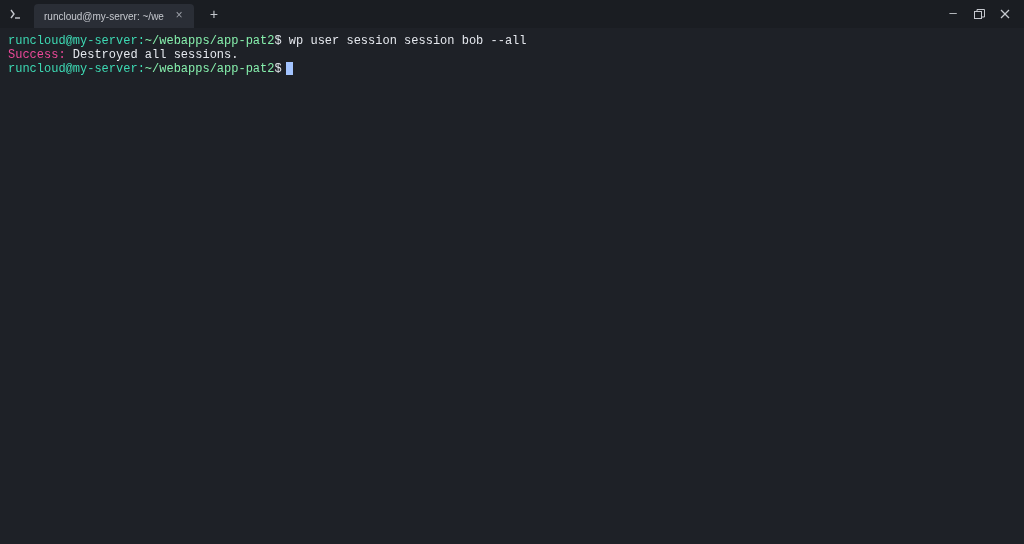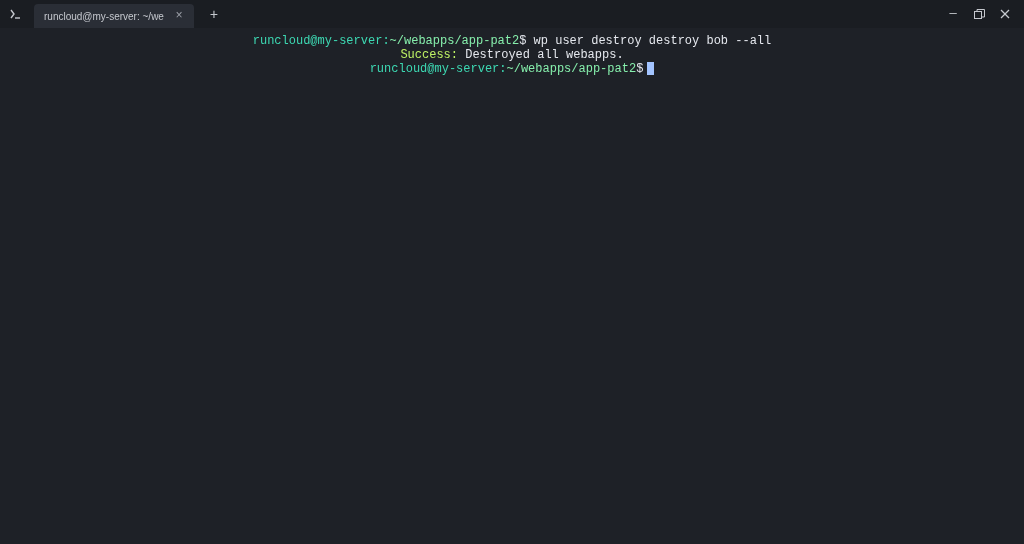--- a/index.html
+++ b/index.html
@@ -92,36 +92,35 @@
       cursor: pointer;
       font-size: 12px;
     }
     .terminal {
       padding: 6px 8px;
       line-height: 14px;
     }
     .line {
       white-space: pre;
       display: flex;
-      justify-content: center;
     }
     .prompt-user {
       color: #3dd9b3;
     }
     .prompt-path {
       color: #86efac;
     }
     .prompt-dollar {
       color: #e5e8ee;
     }
     .cmd {
       color: #e5e8ee;
     }
     .success-label {
-      color: #bef264;
+      color: #ec4899;
     }
     .success-msg {
       color: #e5e8ee;
     }
     .cursor-block {
       display: inline-block;
       width: 7px;
       height: 13px;
       background: #a3c4ff;
       margin-left: 4px;
@@ -159,21 +158,21 @@
       <svg width="10" height="10" viewBox="0 0 10 10">
         <line x1="1" y1="1" x2="9" y2="9" stroke="#c5c8ce" stroke-width="1.3"></line>
         <line x1="9" y1="1" x2="1" y2="9" stroke="#c5c8ce" stroke-width="1.3"></line>
       </svg>
     </div>
   </div>
 </div>
 
 <div class="terminal">
   <div class="line">
-    <span class="prompt-user">runcloud@my-server</span><span class="prompt-user">:</span><span class="prompt-path">~/webapps/app-pat2</span><span class="prompt-dollar">$</span><span class="cmd"> wp user destroy destroy bob --all</span>
+    <span class="prompt-user">runcloud@my-server</span><span class="prompt-user">:</span><span class="prompt-path">~/webapps/app-pat2</span><span class="prompt-dollar">$</span><span class="cmd"> wp user session session bob --all</span>
   </div>
   <div class="line">
-    <span class="success-label">Success:</span><span class="success-msg"> Destroyed all webapps.</span>
+    <span class="success-label">Success:</span><span class="success-msg"> Destroyed all sessions.</span>
   </div>
   <div class="line">
     <span class="prompt-user">runcloud@my-server</span><span class="prompt-user">:</span><span class="prompt-path">~/webapps/app-pat2</span><span class="prompt-dollar">$</span><span class="cmd"></span><span class="cursor-block"></span>
   </div>
 </div>
 
 </body></html>

